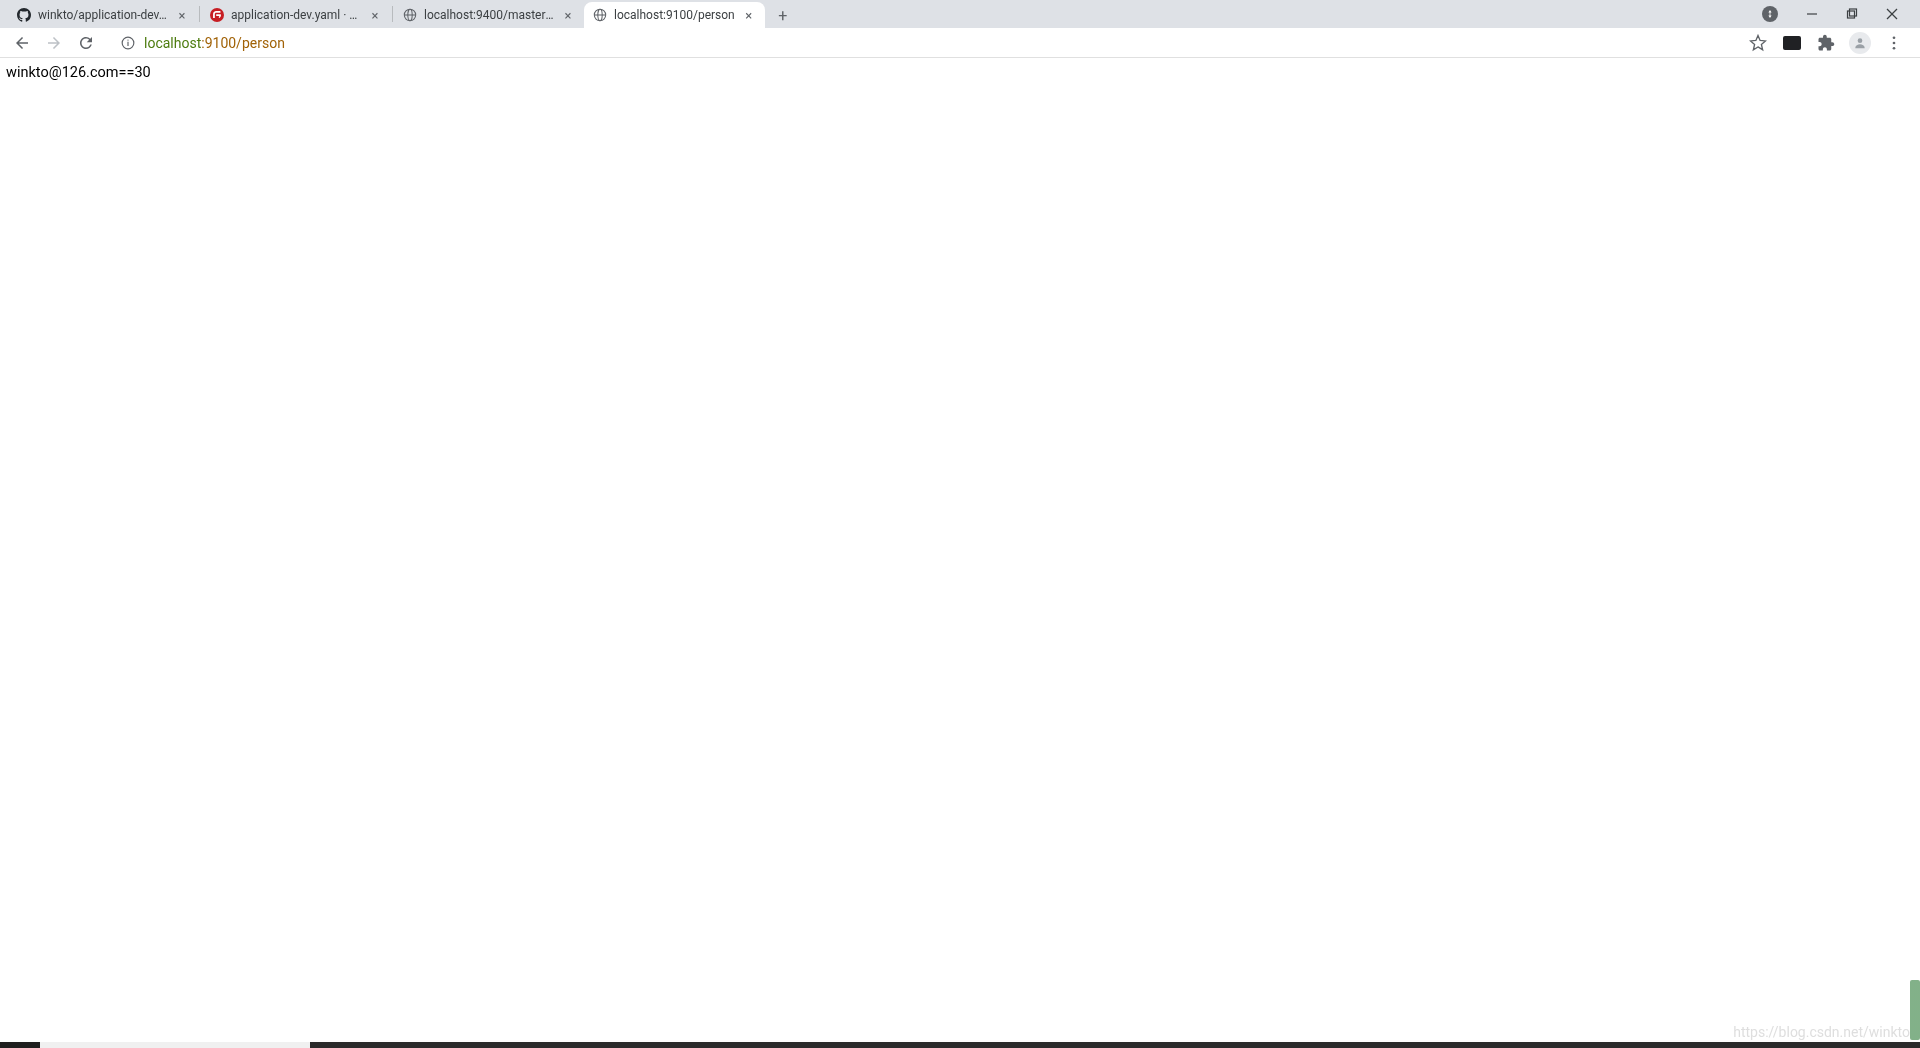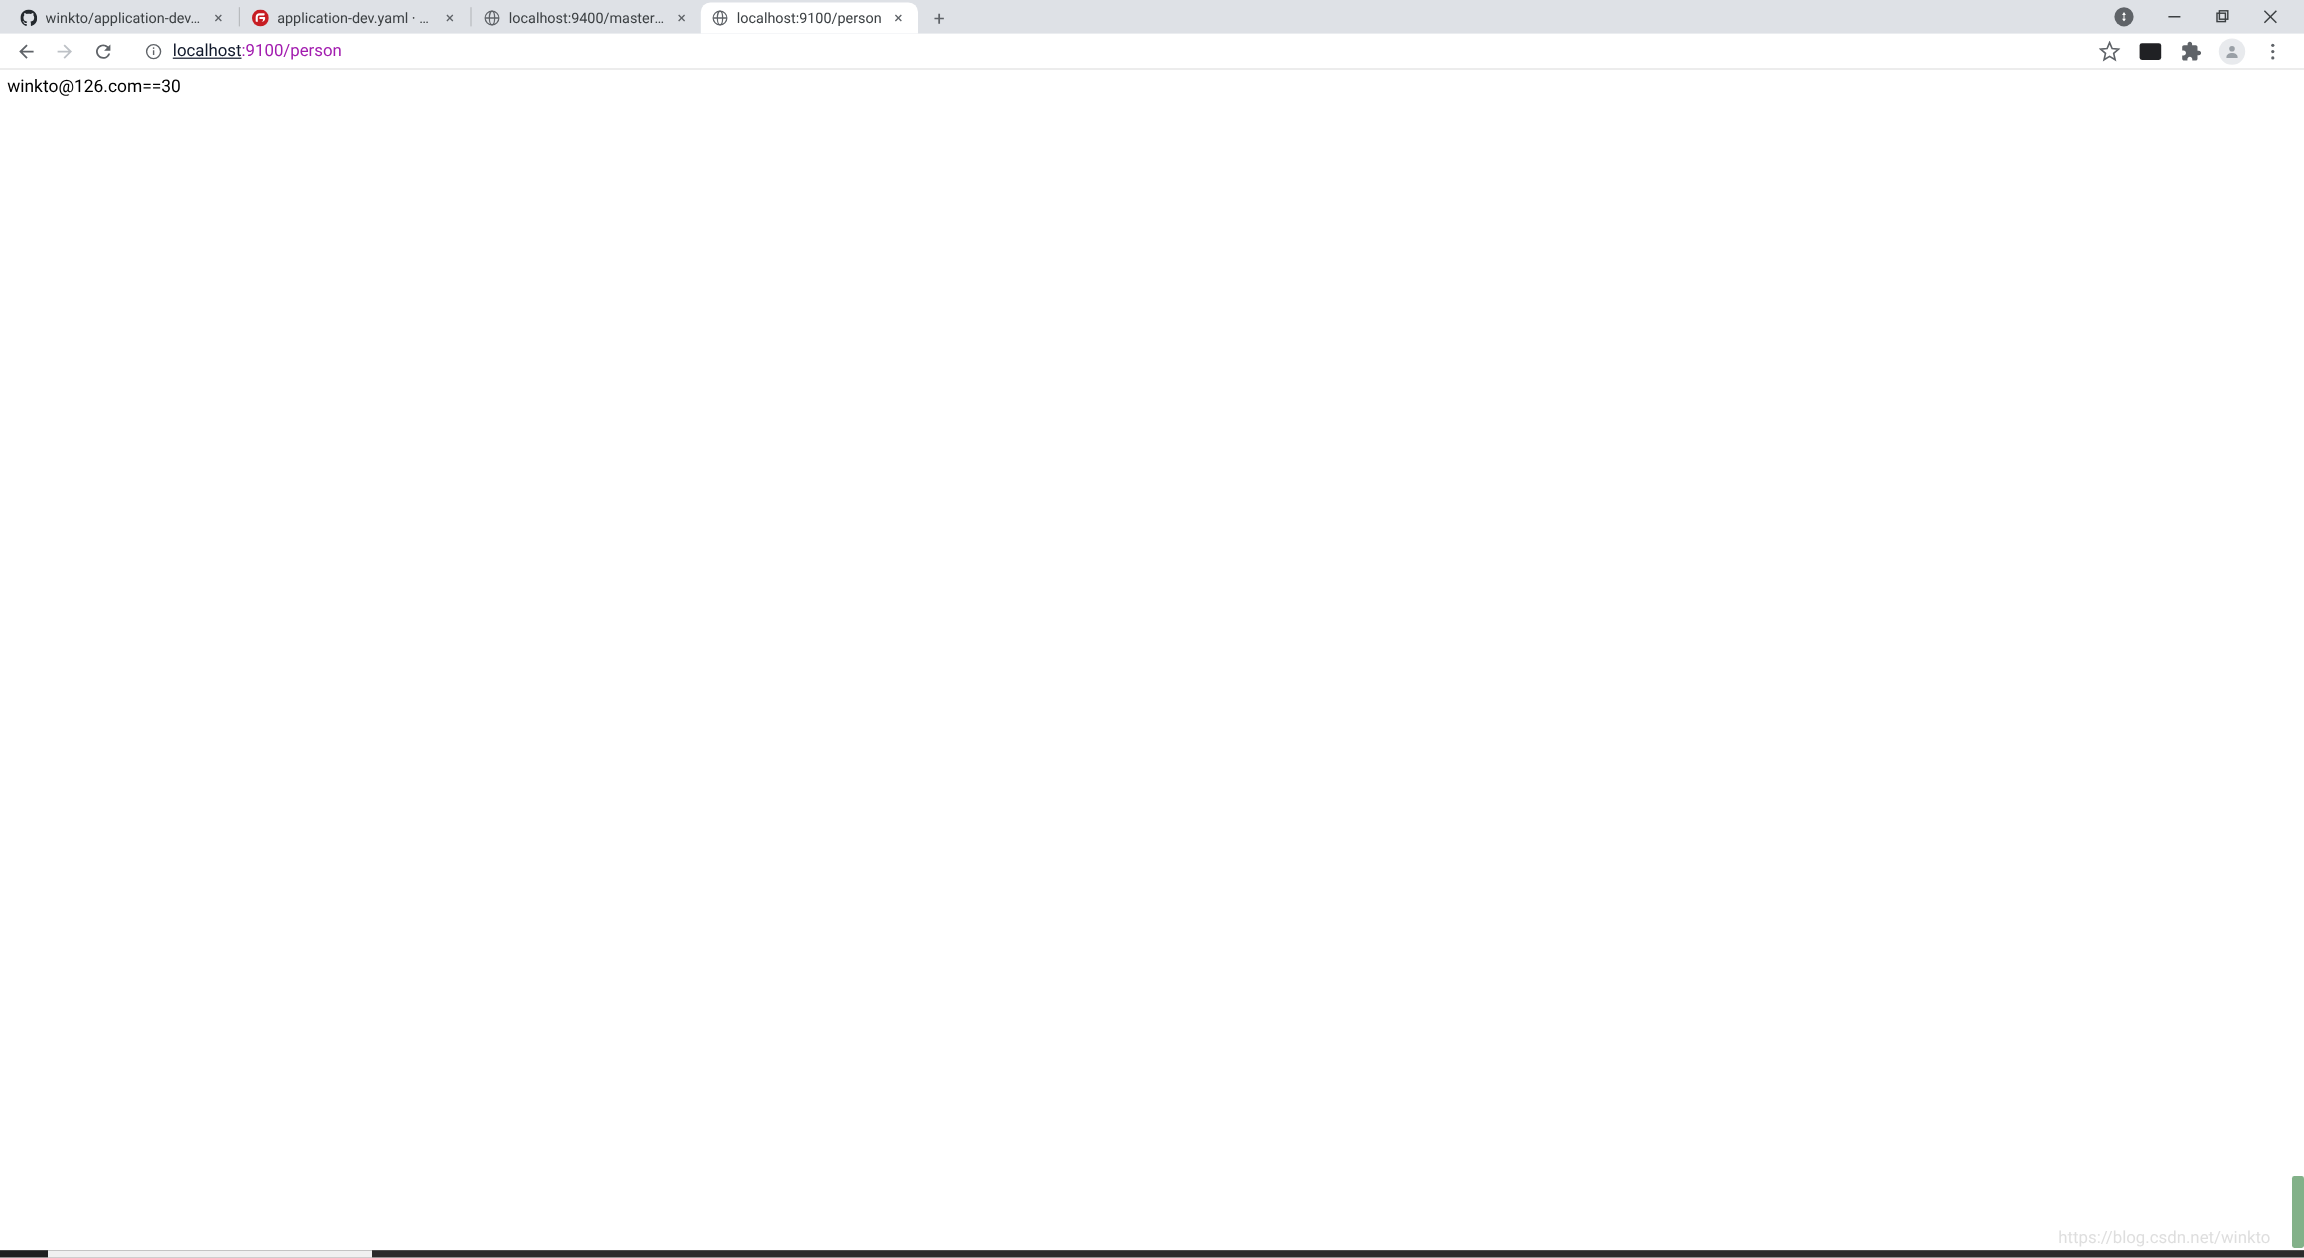--- a/index.html
+++ b/index.html
@@ -154,25 +154,24 @@
       justify-content: center;
       color: #5f6368;
       flex-shrink: 0;
     }
     .url-text {
       font-size: 14px;
       color: #202124;
       flex: 1;
     }
     .url-host {
-      color: #0f172a;
-      text-decoration: underline;
+      color: #4d7c0f;
     }
     .url-path {
-      color: #a21caf;
+      color: #a16207;
     }
     .toolbar-right {
       display: flex;
       align-items: center;
       gap: 6px;
       padding-right: 4px;
     }
     .toolbar-icon {
       width: 28px;
       height: 28px;
@@ -201,21 +200,21 @@
       font-size: 14px;
     }
     .content {
       padding: 6px 6px;
       font-size: 14.5px;
       font-family: "Times New Roman", serif;
       color: #000;
     }
     .watermark {
       position: absolute;
-      right: 28px;
+      right: 10px;
       bottom: 8px;
       font-size: 14px;
       color: rgba(200,200,200,0.6);
     }
     .bottom-bar {
       position: absolute;
       bottom: 0;
       left: 0;
       right: 0;
       height: 6px;

